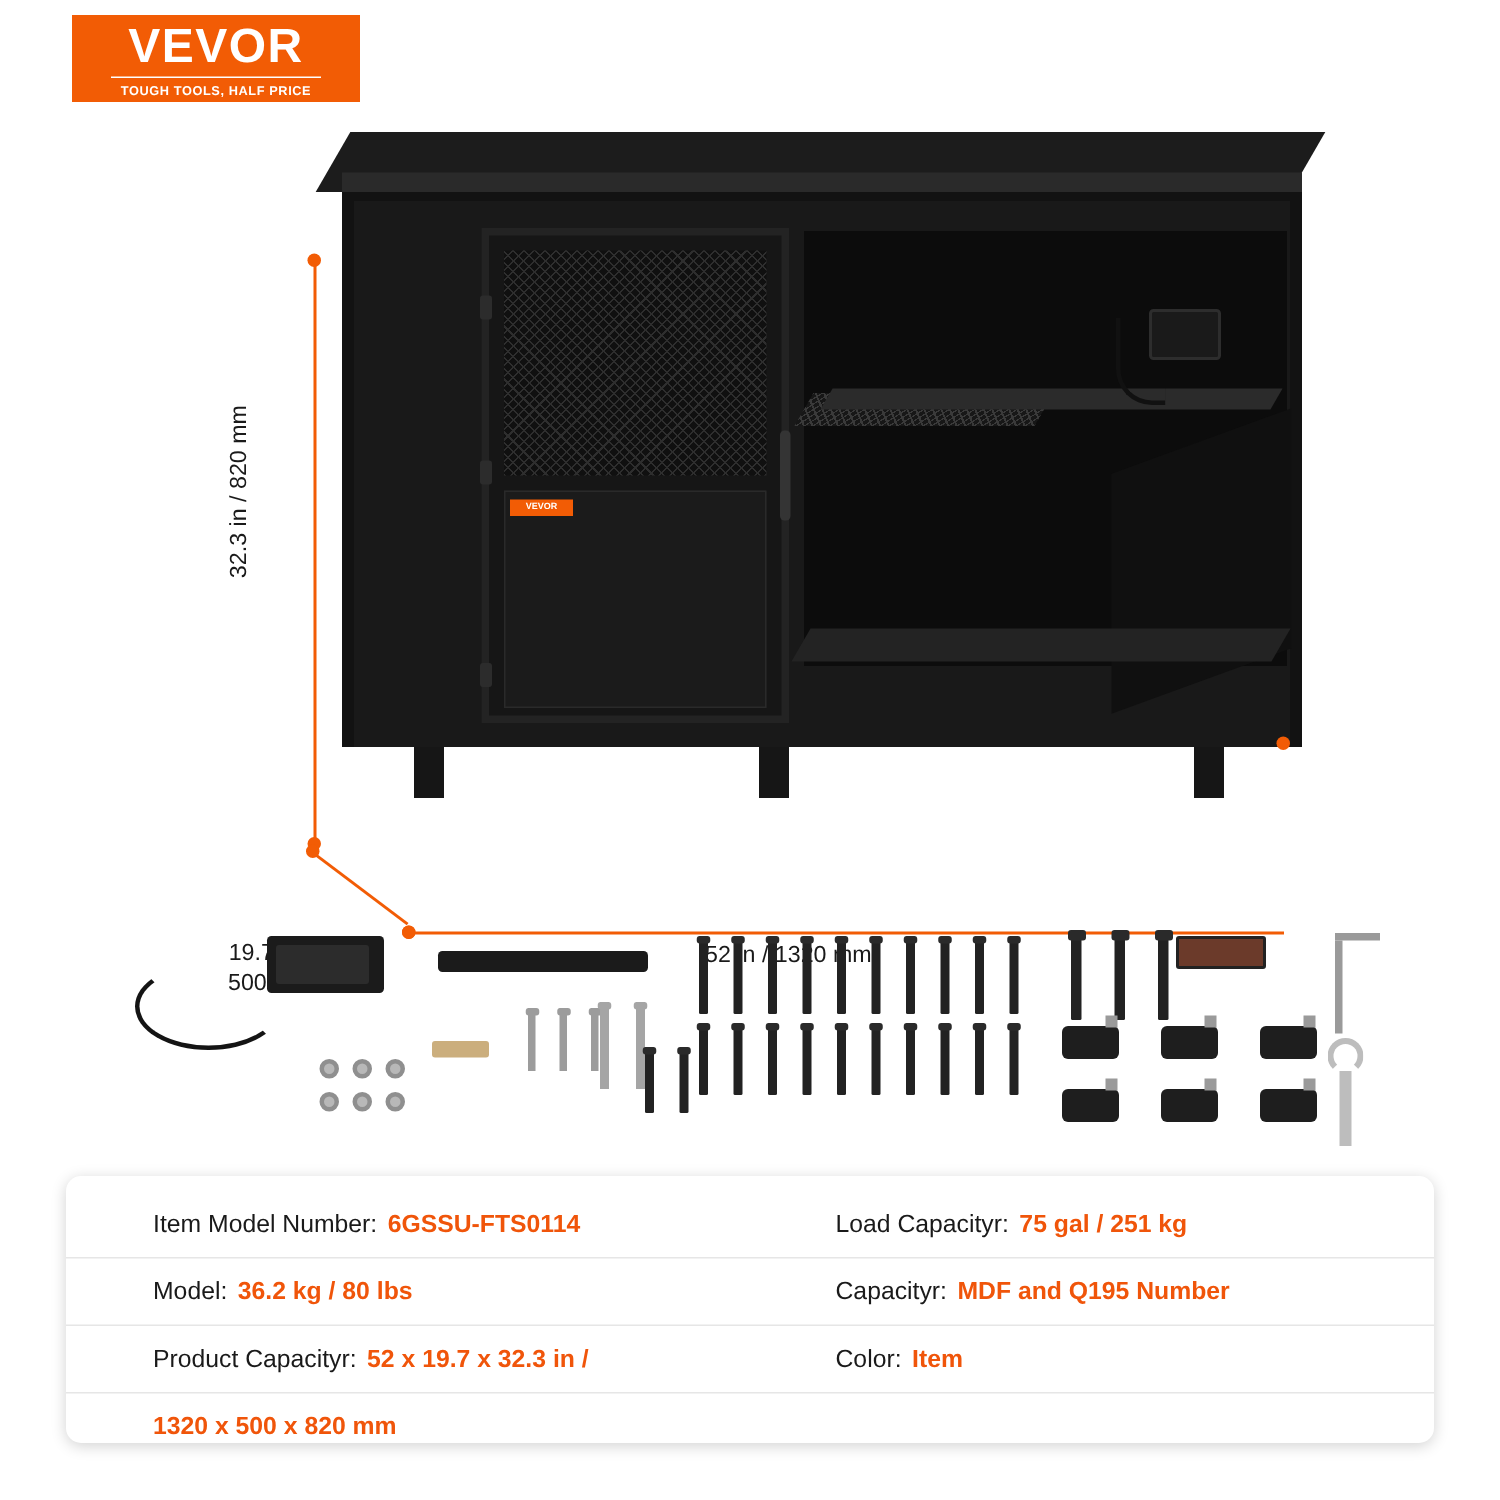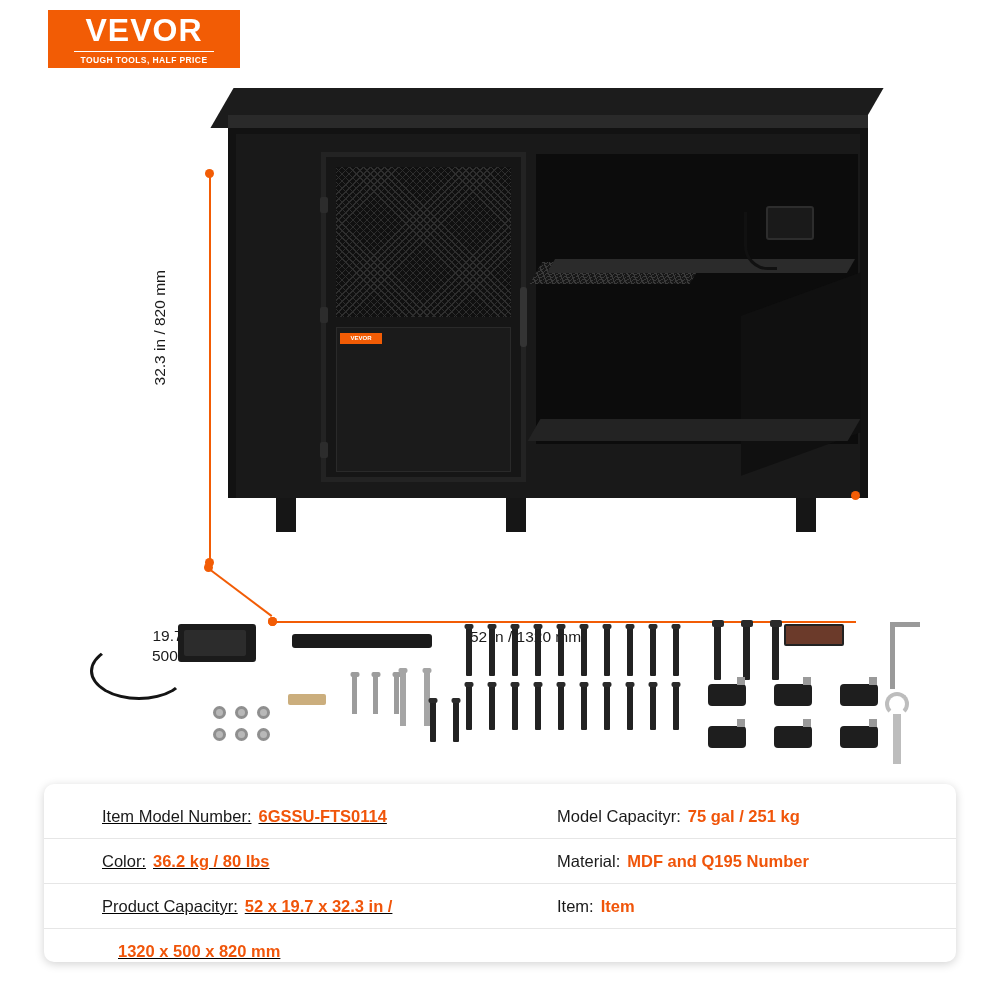--- a/index.html
+++ b/index.html
@@ -418,33 +418,33 @@
     padding: 0 0 0 58px;
   }
   .spec-row:last-child {
     border-bottom: none;
   }
   .spec-cell {
     display: flex;
     align-items: baseline;
     white-space: nowrap;
   }
-  .spec-cell.left { width: 455px; text-decoration: underline; }
+  .spec-cell.left { width: 455px; }
   .spec-label {
     font-size: 16.5px;
     color: #1a1a1a;
   }
   .spec-value {
     font-size: 16.5px;
     color: #f0550a;
     font-weight: bold;
     margin-left: 7px;
   }
   .spec-value.cont {
-    margin-left: 16px;
+    margin-left: 0;
   }
 </style>
 </head>
 <body>
 
 <div class="logo-box">
   <div class="logo-word">VEVOR</div>
   <div class="logo-tag">TOUGH TOOLS, HALF PRICE</div>
 </div>
 
@@ -667,43 +667,43 @@
 </div>
 
 <div class="spec-card">
 
   <div class="spec-row">
     <div class="spec-cell left">
       <span class="spec-label">Item Model Number:</span>
       <span class="spec-value">6GSSU-FTS0114</span>
     </div>
     <div class="spec-cell">
-      <span class="spec-label">Model Capacityr:</span>
+      <span class="spec-label">Load Capacityr:</span>
       <span class="spec-value">75 gal / 251 kg</span>
     </div>
   </div>
 
   <div class="spec-row">
     <div class="spec-cell left">
-      <span class="spec-label">Color:</span>
+      <span class="spec-label">Model:</span>
       <span class="spec-value">36.2 kg / 80 lbs</span>
     </div>
     <div class="spec-cell">
-      <span class="spec-label">Material:</span>
+      <span class="spec-label">Capacityr:</span>
       <span class="spec-value">MDF and Q195 Number</span>
     </div>
   </div>
 
   <div class="spec-row">
     <div class="spec-cell left">
       <span class="spec-label">Product Capacityr:</span>
       <span class="spec-value">52 x 19.7 x 32.3 in /</span>
     </div>
     <div class="spec-cell">
-      <span class="spec-label">Item:</span>
+      <span class="spec-label">Color:</span>
       <span class="spec-value">Item</span>
     </div>
   </div>
 
   <div class="spec-row">
     <div class="spec-cell left">
       <span class="spec-value cont">1320 x 500 x 820 mm</span>
     </div>
   </div>
 </div>

